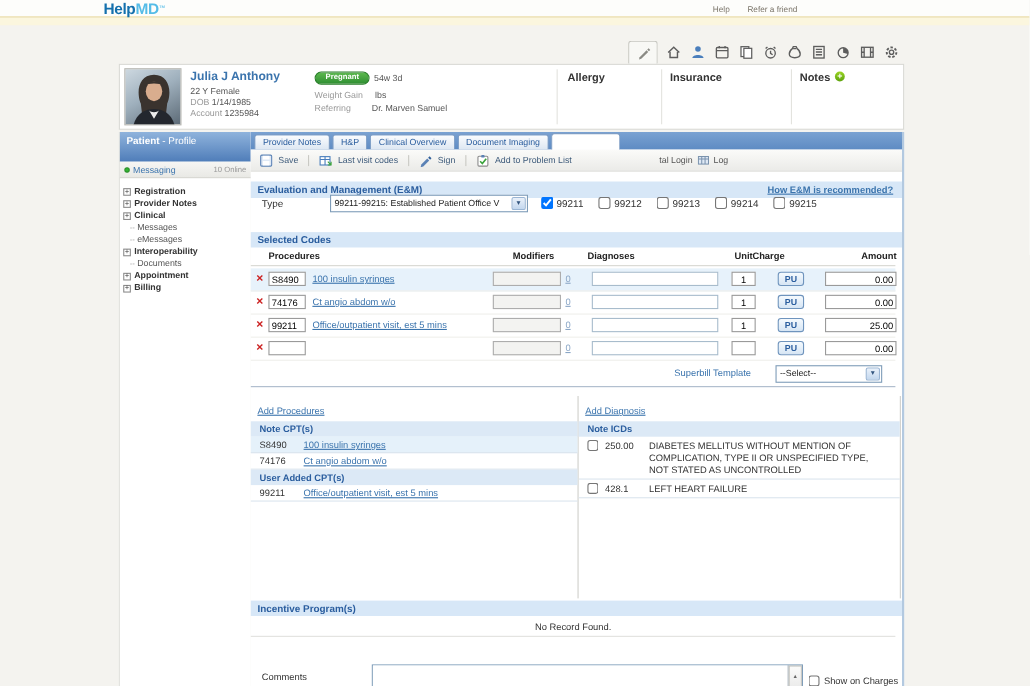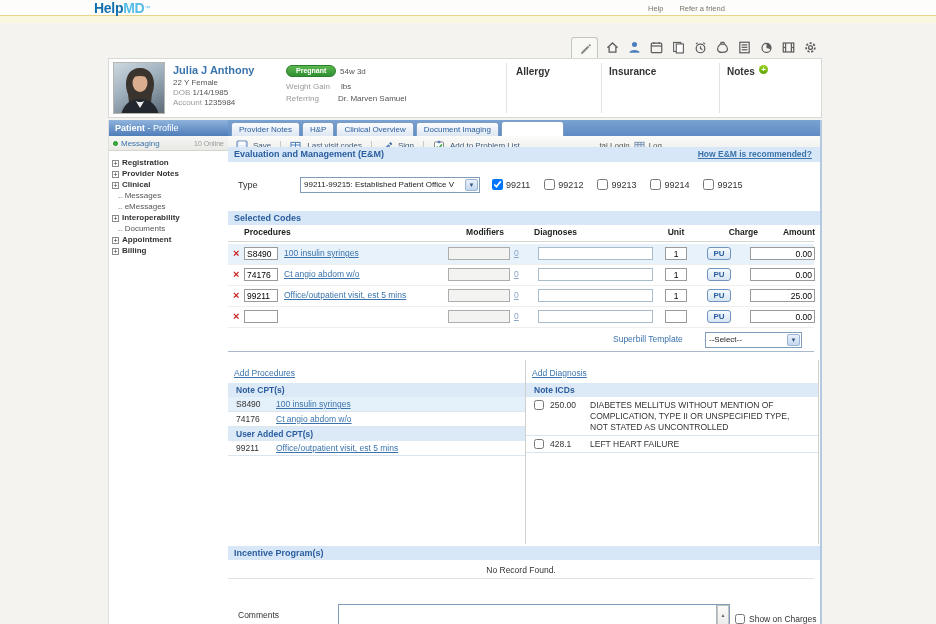--- a/index.html
+++ b/index.html
@@ -39,21 +39,21 @@
   .wg-l { position:absolute; left:177px; top:23px; font-size:8px; color:#999; }
   .wg-v { position:absolute; left:232px; top:23px; font-size:8px; color:#555; }
   .rf-l { position:absolute; left:177px; top:35px; font-size:8px; color:#999; }
   .rf-v { position:absolute; left:229px; top:35px; font-size:8px; color:#555; }
   .vdiv { position:absolute; top:4px; bottom:4px; width:1px; background:#e3e3de; }
   .sect-lbl { position:absolute; top:7px; font-size:10px; font-weight:bold; color:#333; }
   .plus { position:absolute; left:650px; top:6px; width:9px; height:9px; border-radius:50%; background:linear-gradient(#9ad421,#5ea30e); color:#fff; font-size:8px; line-height:9px; text-align:center; font-weight:bold; }
 
   
   .sidebar { position:absolute; left:108px; top:120px; width:120px; height:504px; background:#fff; border-left:1px solid #e0e0dc; }
-  .sb-head { height:16px; background:linear-gradient(#8fb3dc,#4f7db9); color:#fff; font-size:9px; line-height:17px; padding-left:6px; }
+  .sb-head { height:27px; background:linear-gradient(#8fb3dc,#4f7db9); color:#fff; font-size:9px; line-height:17px; padding-left:6px; }
   .sb-head b { font-weight:bold; }
   .sb-msg { height:15px; background:linear-gradient(#f6f6f4,#e9e9e5); border-bottom:1px solid #d5d5d0; display:flex; align-items:center; padding:0 4px; gap:3px; }
   .gdot { width:5px; height:5px; border-radius:50%; background:#33b533; border:1px solid #2a8f2a; }
   .sb-msg .m-lbl { color:#3b74ad; font-size:8px; }
   .sb-msg .m-st { margin-left:auto; color:#999; font-size:7px; }
   .tree { padding:5px 0 0 3px; }
   .titem { height:11px; display:flex; align-items:flex-end; font-size:8px; color:#333; }
   .titem.parent { font-weight:bold; }
   .titem.child { color:#555; padding-left:6px; }
   .titem.child::before { content:"--"; color:#999; font-size:7px; margin-right:2px; }
@@ -337,21 +337,21 @@
         <svg width="11" height="11" viewBox="0 0 12 12">
             <rect x="1" y="2.5" width="10" height="7.5" fill="#dfe9f5" stroke="#7a92ad"></rect>
             <line x1="1" y1="5" x2="11" y2="5" stroke="#7a92ad"></line>
             <line x1="4.3" y1="2.5" x2="4.3" y2="10" stroke="#7a92ad"></line>
             <line x1="7.6" y1="2.5" x2="7.6" y2="10" stroke="#7a92ad"></line>
           </svg>
         <span>Log</span>
       </div>
     </div>
 
-    <div class="band" style="top:27px;">
+    <div class="band" style="top:45px;">
       <span>Evaluation and Management (E&amp;M)</span>
       <span class="em-help lnk">How E&amp;M is recommended?</span>
     </div>
 
     <div class="frow" style="top:57px;">
       <span class="flabel">Type</span>
       <div class="fsel" style="left:72px; width:180px;">
         <span>99211-99215: Established Patient Office V</span>
         <span class="arr">▼</span>
       </div>
@@ -382,21 +382,21 @@
 
     <div class="band" style="top:91px; height:14px; line-height:14px;">
       <span>Selected Codes</span>
     </div>
 
     <div class="sc-head" style="top:106px;">
       <span style="left:16px;">Procedures</span>
       <span style="left:224px; width:66px; text-align:center;">Modifiers</span>
       <span style="left:306px;">Diagnoses</span>
       <span style="left:430px; width:36px; text-align:center;">Unit</span>
-      <span style="left:488px; width:42px; text-align:right;">Charge</span>
+      <span style="left:456px; width:42px; text-align:left;">Charge</span>
       <span style="left:522px; width:65px; text-align:right;">Amount</span>
     </div>
 
     <div class="sc-row hl" style="top:124px;">
       <span class="del">×</span>
       <input class="inp code" value="S8490" style="">
       <span class="proc-lnk lnk">100 insulin syringes</span>
       <input class="inp mod" value="" style="">
       <span class="zero">0</span>
       <input class="inp diag" value="" style="">

